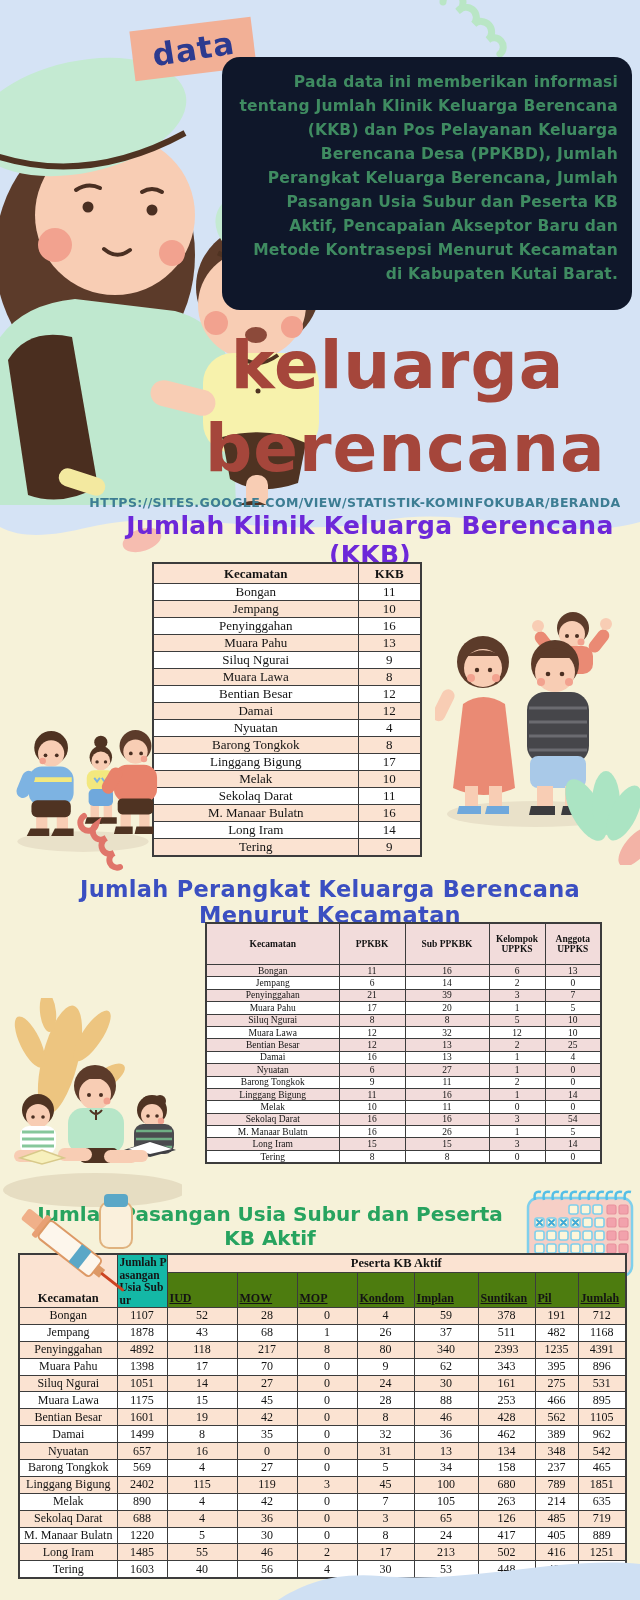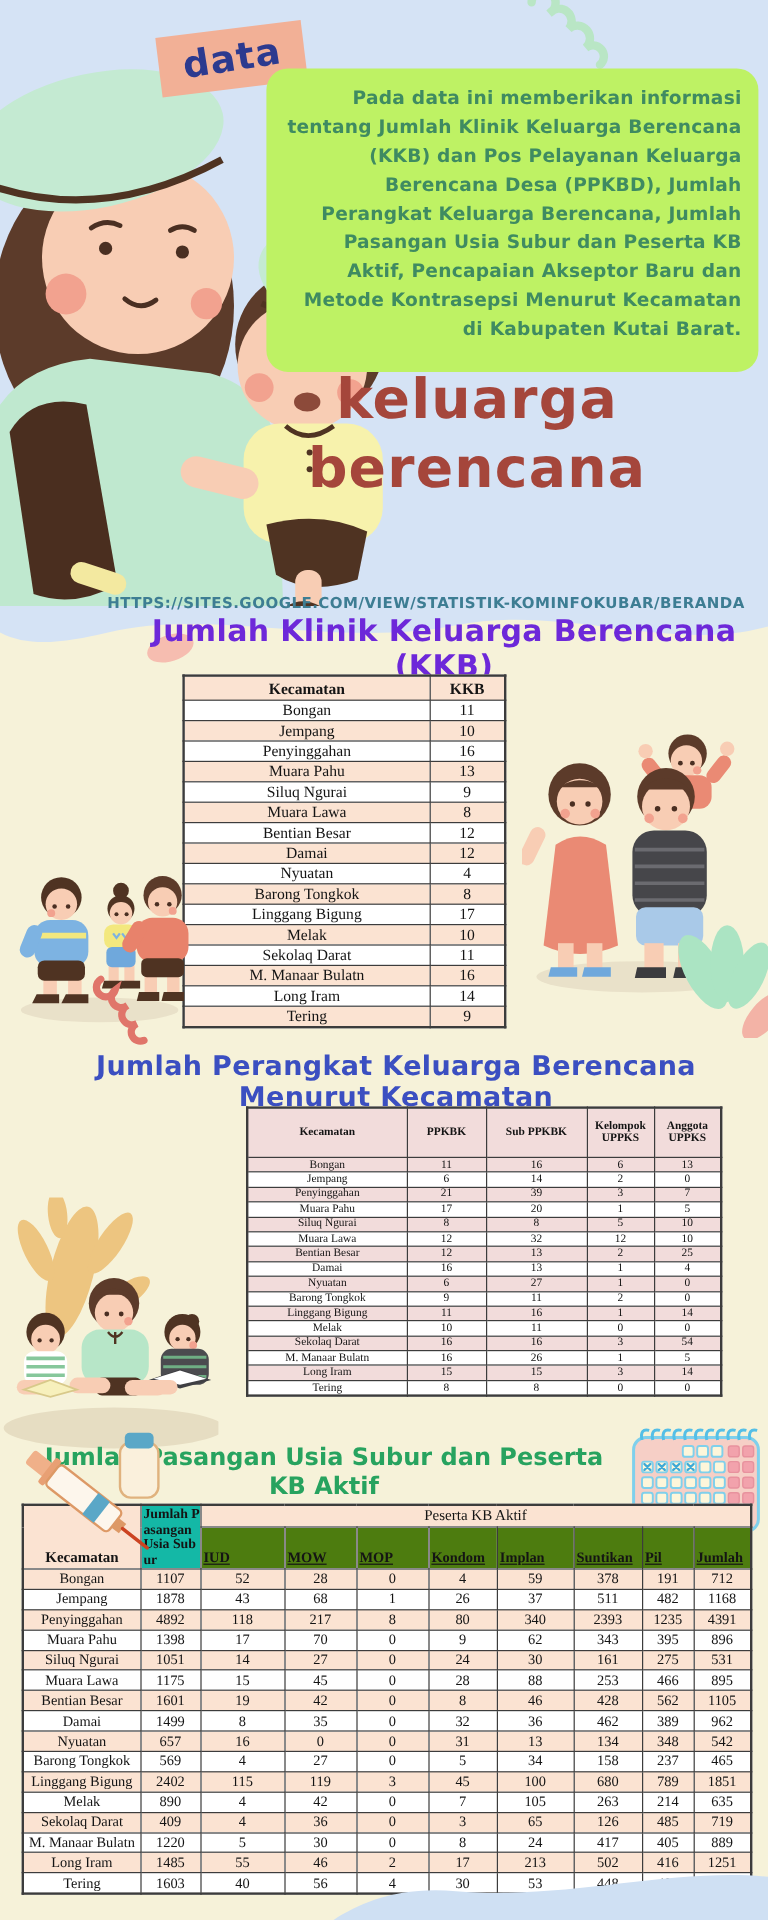--- a/index.html
+++ b/index.html
@@ -21,32 +21,32 @@
     display:flex; align-items:center; justify-content:center;
   }
   #data-tag span {
     color:#2c3a8f; font-size:31px; font-weight:bold; transform:rotate(-2deg);
     font-family:"DejaVu Sans", sans-serif; letter-spacing:1px;
   }
 
   
   #intro-box {
     top:57px; left:222px; width:410px; height:253px;
-    background:#bef264; border-radius:18px; box-sizing:border-box;
+    background:#0f172a; border-radius:18px; box-sizing:border-box;
     padding:13px 14px 10px 12px;
   }
   #intro-box p {
     margin:0; color:#3f8b61; font-size:15.5px; line-height:1.55;
     font-weight:600; text-align:right; letter-spacing:0.2px;
   }
 
   
   #main-title {
-    top:304px; left:205px; width:385px; text-align:center;
-    color:#a5463b; font-weight:bold; font-size:46px; line-height:1.26;
+    top:324px; left:205px; width:385px; text-align:center;
+    color:#a5463b; font-weight:bold; font-size:66px; line-height:1.26;
     letter-spacing:1px;
   }
   #site-url {
     top:495px; left:75px; width:560px; text-align:center;
     color:#3d7d93; font-size:12.5px; font-weight:600; letter-spacing:0.4px;
   }
 
   
   .sec-heading { font-weight:bold; text-align:center; letter-spacing:0.3px; }
   #h-kkb   { top:511px; left:100px; width:540px; color:#6d28d9; font-size:25px; }
@@ -71,21 +71,21 @@
   #tbl-kkb thead th { height:19px; background:#fbe3d2; font-size:13px; }
   #tbl-kkb td { height:15.9px; }
   #t1-body tr:nth-child(even) td { background:#fbe3d2; }
 
   #tbl-perangkat { top:922px; left:205px; width:395px; font-size:9.5px; }
   #tbl-perangkat thead th { height:40px; background:#f2dcdb; font-size:9.5px; padding:0 4px; }
   #tbl-perangkat td { height:11.4px; }
   #t2-body tr:nth-child(odd) td { background:#f2dcdb; }
 
   #tbl-pus { top:1253px; left:18px; width:607px; font-size:12px; }
-  #tbl-pus .grp { height:17px; background:#fbe3d2; font-size:12.5px; font-weight:normal; }
+  #tbl-pus .grp { height:17px; background:#fbe3d2; font-size:12.5px; font-weight:bold; }
   #tbl-pus .kec { background:#fbe3d2; vertical-align:bottom; font-size:12.5px; padding-bottom:1px; }
   #tbl-pus .pus {
     background:#14b8a6; vertical-align:top; text-align:left; font-size:11.5px;
     line-height:1.1; word-break:break-all; padding:1px 0 0 2px; font-weight:bold;
   }
   #t3-subhead th {
     height:33px; vertical-align:bottom; text-align:left; background:#4d7c0f;
     font-size:12px; padding:0 0 1px 2px;text-decoration:underline;
   }
   #tbl-pus td { height:15.9px; }
@@ -747,21 +747,21 @@
           <td>42</td>
           <td>0</td>
           <td>7</td>
           <td>105</td>
           <td>263</td>
           <td>214</td>
           <td>635</td>
         </tr>
         <tr>
           <td>Sekolaq Darat</td>
-          <td>409</td>
+          <td>688</td>
           <td>4</td>
           <td>36</td>
           <td>0</td>
           <td>3</td>
           <td>65</td>
           <td>126</td>
           <td>485</td>
           <td>719</td>
         </tr>
         <tr>

